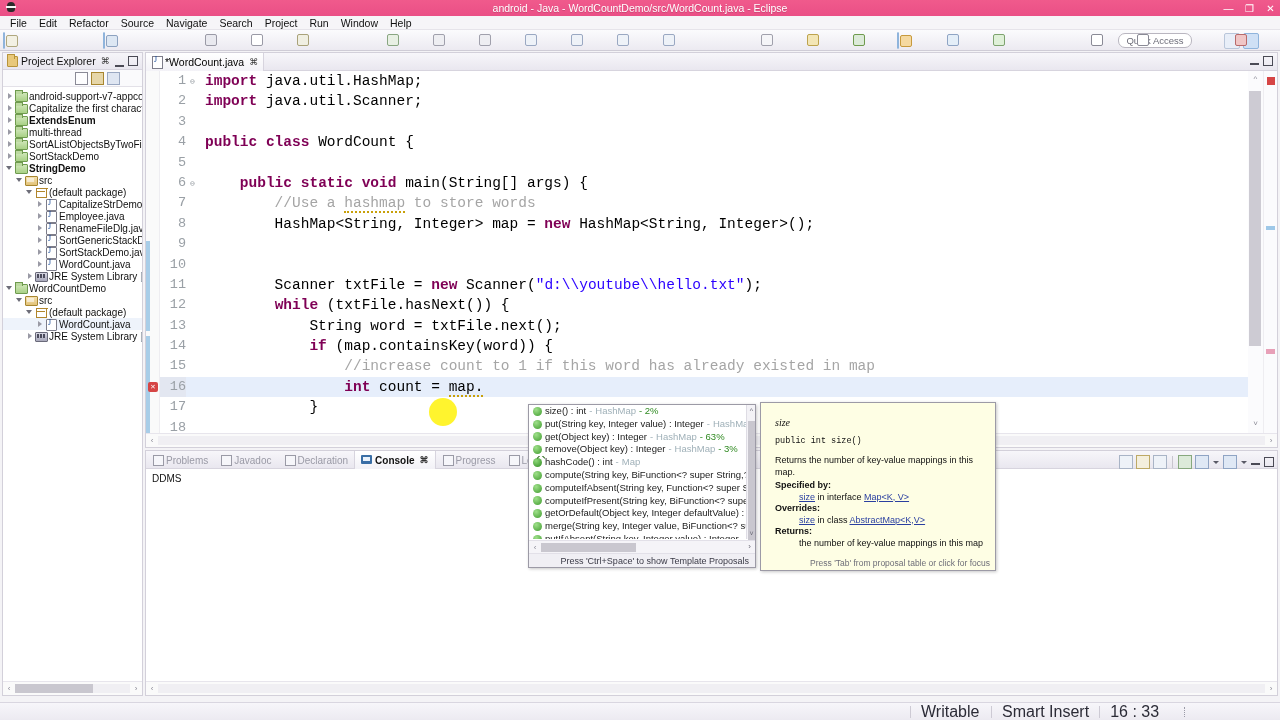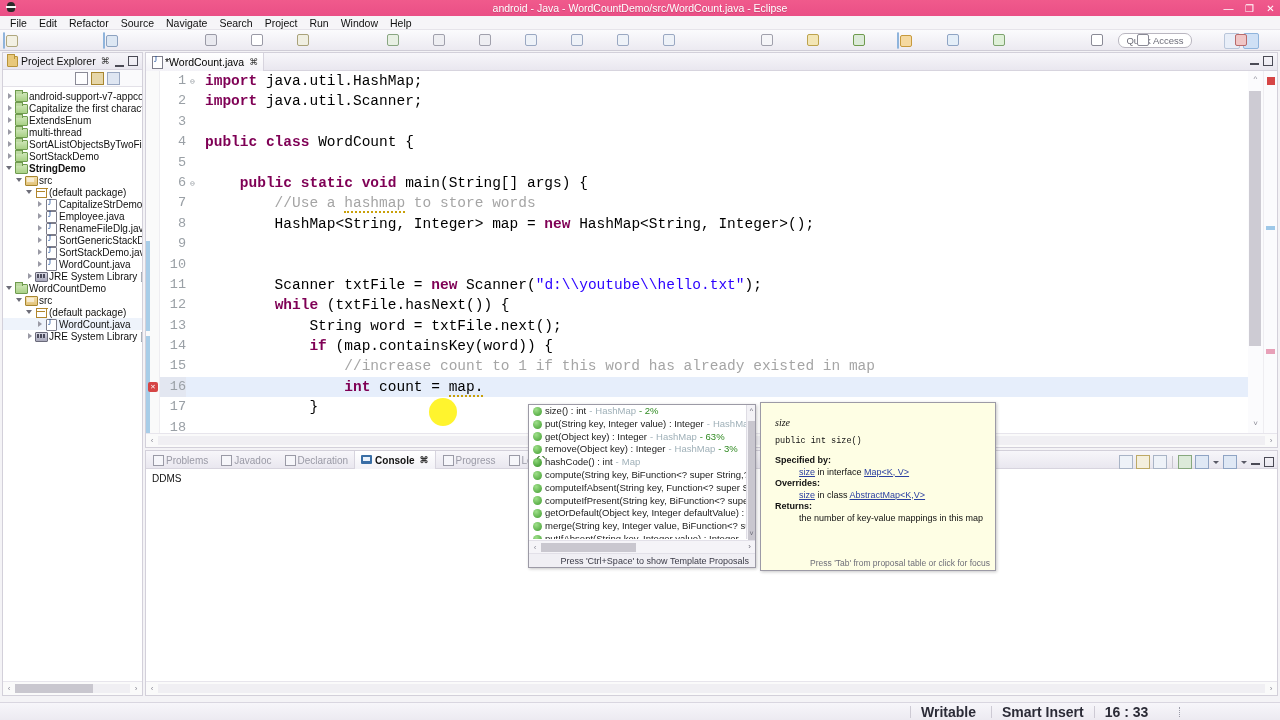--- a/index.html
+++ b/index.html
@@ -354,21 +354,21 @@
   .b-min{ width:10px; height:10px; position:relative; }
   .b-min:after{ content:""; position:absolute; left:0; top:6px; width:9px; border-bottom:2px solid #4a4a55;}
   .b-max{ width:10px; height:10px; border:1.5px solid #4a4a55; }
   .b-content{ position:absolute; left:0; top:18px; right:0; bottom:14px; background:#fff; padding:4px 6px; }
   .b-line{ font-size:10px; color:#111; }
 
   
   .statusbar{
     position:absolute; left:0; bottom:0; width:1280px; height:18px;
     background:linear-gradient(180deg,#f7f6fa,#eceaf1); border-top:1px solid #d9d6e0;
-    display:flex; align-items:center; font-size:14px; color:#2b2b36;font-weight:bold;
+    display:flex; align-items:center; font-size:16px; color:#2b2b36;
   }
   .sb-sep{ width:1px; height:12px; background:#cdcad4; margin:0 10px; }
   .sb-cell{ min-width:60px; }
   .sb-dots{ width:1px; height:10px; border-left:1px dotted #9a9aa6; margin-left:14px; }
 
   .dim{ color:#9aa3ad; }
 </style>
 </head>
 <body>
 
@@ -548,21 +548,21 @@
         <div class="trow" style="padding-left: 2px;">
           <span class="tarr closed"></span>
           <span class="tico ic-proj"></span>
           <span class="tlabel">android-support-v7-appcompat</span>
         </div>
         <div class="trow" style="padding-left: 2px;">
           <span class="tarr closed"></span>
           <span class="tico ic-proj"></span>
           <span class="tlabel">Capitalize the first character of</span>
         </div>
-        <div class="trow" style="padding-left: 2px;">
+        <div class="trow" style="padding-left: 2px; font-weight: bold;">
           <span class="tarr closed"></span>
           <span class="tico ic-proj"></span>
           <span class="tlabel">ExtendsEnum</span>
         </div>
         <div class="trow" style="padding-left: 2px;">
           <span class="tarr closed"></span>
           <span class="tico ic-proj"></span>
           <span class="tlabel">multi-thread</span>
         </div>
         <div class="trow" style="padding-left: 2px;">
@@ -788,20 +788,21 @@
       <div class="hst"></div>
       <div style="position:absolute;right:4px;top:1px;font-size:8px;color:#6a6a76;">›</div>
     </div>
     <div class="assist-hint">Press 'Ctrl+Space' to show Template Proposals</div>
   </div>
 
   <div class="javadoc">
     <div class="jd-body">
       <div class="jd-title">size</div>
       <div class="jd-sig">public int size()</div>
+      <div class="jd-p">Returns the number of key-value mappings in this map.</div>
       <div class="jd-h">Specified by:</div>
       <div class="jd-ind">
         <span class="jd-lnk">size</span><span> in interface </span><span class="jd-lnk">Map&lt;K, V&gt;</span>
       </div>
       <div class="jd-h">Overrides:</div>
       <div class="jd-ind">
         <span class="jd-lnk">size</span><span> in class </span><span class="jd-lnk">AbstractMap&lt;K,V&gt;</span>
       </div>
       <div class="jd-h">Returns:</div>
       <div class="jd-ind">the number of key-value mappings in this map</div>

